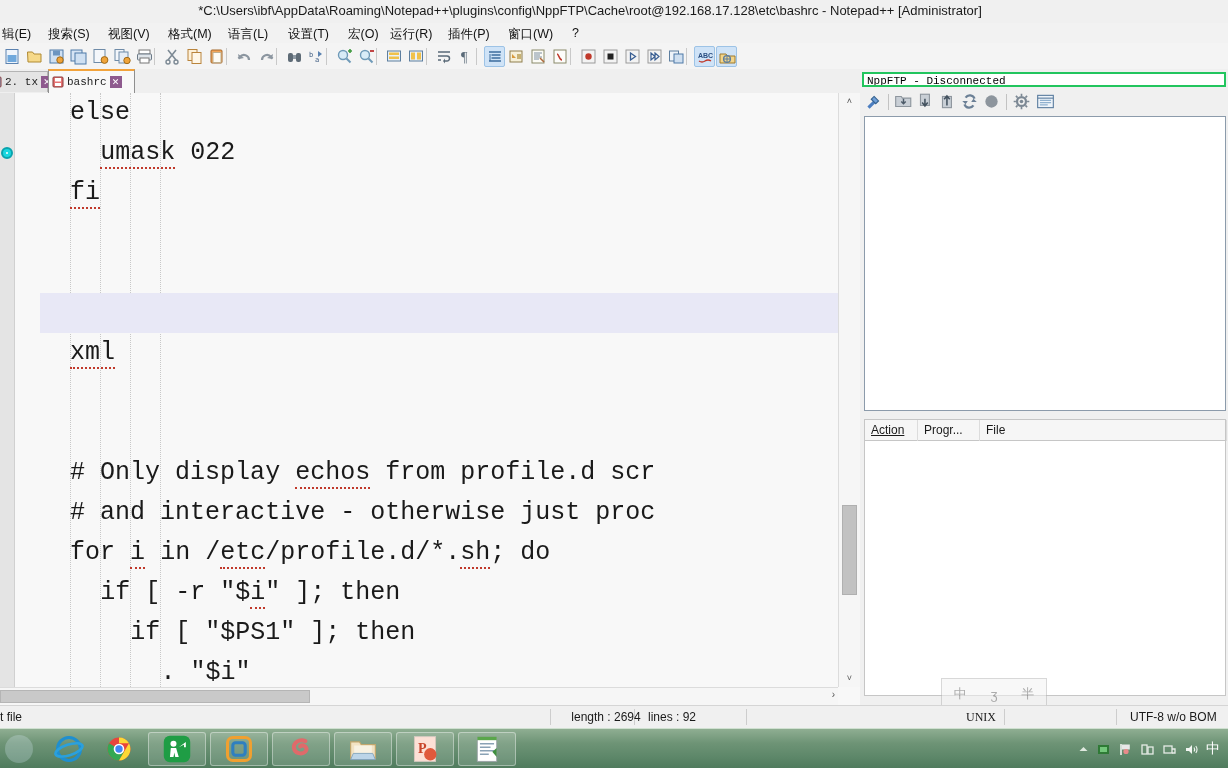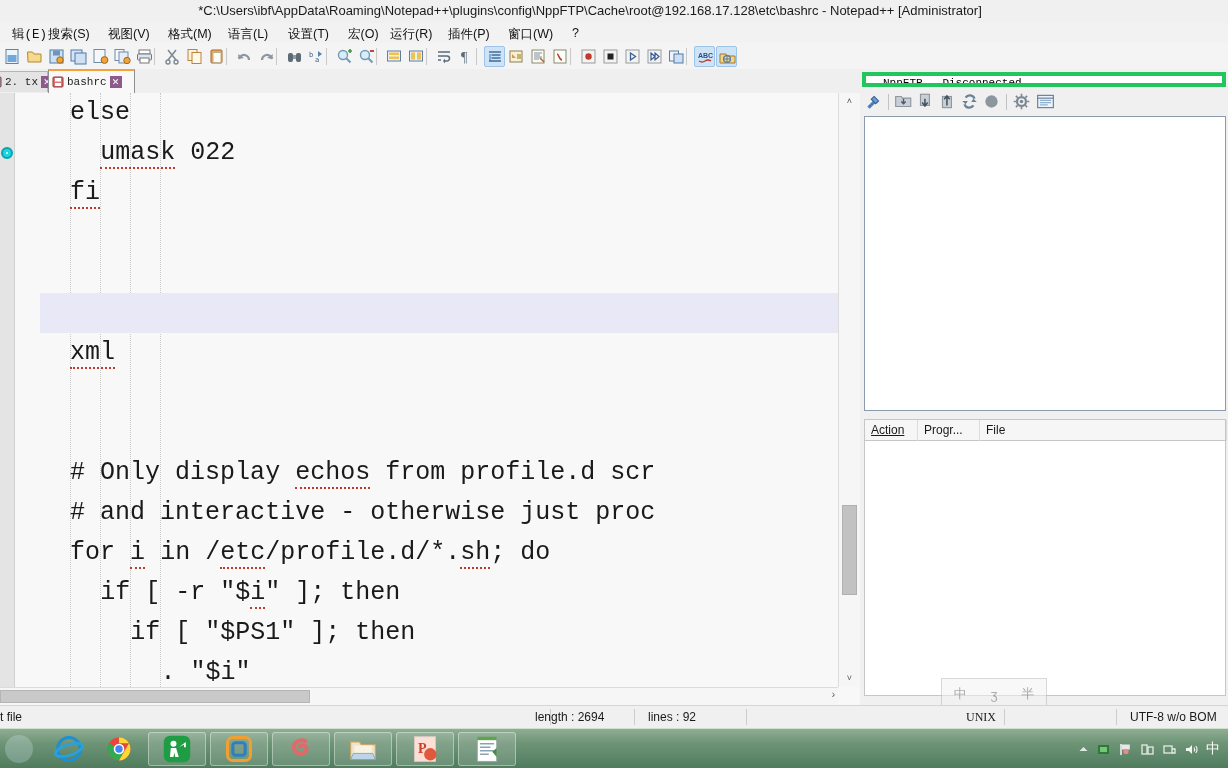--- a/index.html
+++ b/index.html
@@ -139,23 +139,23 @@
     position:absolute;right:3px;top:1px;font-size:10px;color:#555;
   }
 
   
   .ftp-panel{
     position:absolute;left:860px;top:69px;width:368px;height:636px;
     background:#f0f0f0;
   }
   .ftp-title{
     position:absolute;left:2px;top:3px;width:364px;height:15px;
-    border:4px solid #22c55e;background:#fff;
+    border:2px solid #22c55e;background:#fff;
     font-family:"Liberation Mono", monospace;font-size:11px;
-    color:#000;padding-left:17px;line-height:15px;box-sizing:border-box;
+    color:#000;padding-left:3px;line-height:15px;box-sizing:border-box;
     overflow:hidden;white-space:nowrap;
   }
   .ftp-toolbar{
     position:absolute;left:2px;top:21px;width:364px;height:24px;
     background:#f0f0f0;
   }
   .ftp-btn{position:absolute;top:2px;width:21px;height:20px;}
   .ftp-sep{position:absolute;top:4px;width:1px;height:16px;background:#c2c2c2;}
   .ftp-tree{
     position:absolute;left:4px;top:47px;width:362px;height:295px;
@@ -222,21 +222,21 @@
 <body>
 
 <div id="app">
 
   <div class="titlebar">
     <div class="titlebar-text">*C:\Users\ibf\AppData\Roaming\Notepad++\plugins\config\NppFTP\Cache\root@192.168.17.128\etc\bashrc - Notepad++ [Administrator]</div>
     <div class="win-min"></div>
   </div>
 
   <div class="menubar" id="menubar">
-      <div class="menu-item" style="left: 12px; font-family: Liberation Mono, monospace;">辑(E)</div>
+      <div class="menu-item" style="left: 2px;">辑(E)</div>
       <div class="menu-item" style="left: 48px;">搜索(S)</div>
       <div class="menu-item" style="left: 108px;">视图(V)</div>
       <div class="menu-item" style="left: 168px;">格式(M)</div>
       <div class="menu-item" style="left: 228px;">语言(L)</div>
       <div class="menu-item" style="left: 288px;">设置(T)</div>
       <div class="menu-item" style="left: 348px;">宏(O)</div>
       <div class="menu-item" style="left: 390px;">运行(R)</div>
       <div class="menu-item" style="left: 448px;">插件(P)</div>
       <div class="menu-item" style="left: 508px;">窗口(W)</div>
       <div class="menu-item" style="left: 572px;">?</div>
@@ -663,21 +663,21 @@
       <span>半</span>
     </div>
 
   <div class="statusbar" id="statusbar">
       <div class="sb-div" style="left: 550px;"></div>
       <div class="sb-div" style="left: 634px;"></div>
       <div class="sb-div" style="left: 746px;"></div>
       <div class="sb-div" style="left: 1004px;"></div>
       <div class="sb-div" style="left: 1116px;"></div>
       <div class="sb-cell" style="left: -8px; width: 560px;">t file</div>
-      <div class="sb-cell" style="left: 527px; width: 84px;">length : 2694</div>
+      <div class="sb-cell" style="left: 556px; width: 84px; text-align: center;">length : 2694</div>
       <div class="sb-cell" style="left: 640px; width: 104px;">lines : 92</div>
       <div class="sb-cell" style="left: 752px; width: 250px; margin-top: 46px;">Ln : 72    Col : 5    Sel : 0 | 0</div>
       <div class="sb-cell" style="left: 958px; width: 110px; font-family: Liberation Serif, serif;">UNIX</div>
       <div class="sb-cell" style="left: 1122px; width: 106px;">UTF-8 w/o BOM</div>
     </div>
 
   <div class="taskbar">
     <div class="tb-start">
       <svg class="svgic" width="34" height="34" viewBox="0 0 34 34">
         <circle cx="17" cy="17" r="14" fill="#dff0ff" opacity=".25"></circle>

